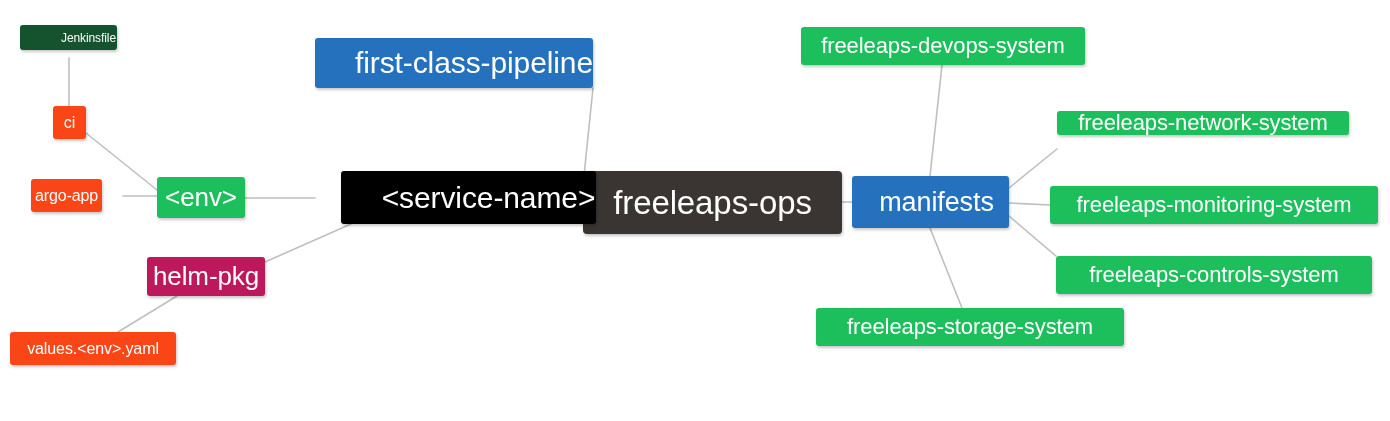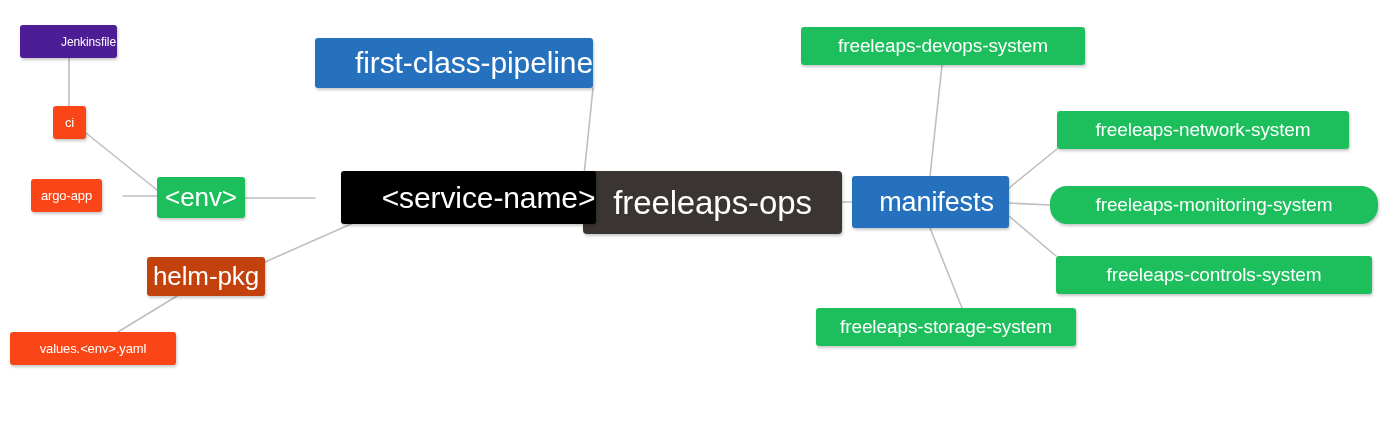--- a/index.html
+++ b/index.html
@@ -37,22 +37,22 @@
     letter-spacing: -0.1px;
     z-index: 2;
   }
   .node.root {
     border-radius: 4px;
   }
   .lvl-root  { font-size: 33px; }
   .lvl-1-big { font-size: 30px; padding-left: 40px; }
   .lvl-1     { font-size: 27px; }
   .lvl-2     { font-size: 26px; }
-  .lvl-3     { font-size: 19px; text-align: center; }
-  .lvl-4     { font-size: 13px; justify-content: center; }
+  .lvl-3     { font-size: 22px; text-align: center; }
+  .lvl-4     { font-size: 16px; justify-content: center; }
   .lvl-5     { font-size: 12px; }
 </style>
 </head>
 <body>
 
 <div id="canvas">
   <svg id="edges" width="1390" height="421" viewBox="0 0 1390 421">
       <line x1="583" y1="185" x2="593" y2="88" stroke="#bfbfbf" stroke-width="1.6" stroke-linecap="round"></line>
       <line x1="583" y1="200" x2="570" y2="198" stroke="#bfbfbf" stroke-width="1.6" stroke-linecap="round"></line>
       <line x1="842" y1="202" x2="852" y2="202" stroke="#bfbfbf" stroke-width="1.6" stroke-linecap="round"></line>
@@ -77,44 +77,44 @@
       </div>
       <div class="node lvl-1-big" style="left: 315px; top: 171px; width: 255px; height: 53px; background: #000000; margin-left: 26px;">
         <span>&lt;service-name&gt;</span>
       </div>
       <div class="node lvl-1" style="left: 852px; top: 176px; width: 157px; height: 52px; background: rgb(37, 113, 190); padding-left: 12px;">
         <span>manifests</span>
       </div>
       <div class="node lvl-2" style="left: 157px; top: 177px; width: 88px; height: 41px; background: rgb(29, 191, 92);">
         <span>&lt;env&gt;</span>
       </div>
-      <div class="node lvl-2" style="left: 147px; top: 257px; width: 118px; height: 39px; background: #c2410c;">
+      <div class="node lvl-2" style="left: 147px; top: 257px; width: 118px; height: 39px; background: #be185d;">
         <span>helm-pkg</span>
       </div>
       <div class="node lvl-4" style="left: 53px; top: 106px; width: 33px; height: 33px; background: rgb(250, 70, 22);">
         <span>ci</span>
       </div>
       <div class="node lvl-4" style="left: 31px; top: 179px; width: 71px; height: 33px; background: rgb(250, 70, 22);">
         <span>argo-app</span>
       </div>
-      <div class="node lvl-5" style="left: 20px; top: 25px; width: 97px; height: 33px; background: #4c1d95; padding-left: 40px;">
+      <div class="node lvl-5" style="left: 20px; top: 25px; width: 97px; height: 25px; background: #14532d; padding-left: 40px;">
         <span>Jenkinsfile</span>
       </div>
       <div class="node lvl-4" style="left: 10px; top: 332px; width: 166px; height: 33px; background: rgb(250, 70, 22);">
         <span>values.&lt;env&gt;.yaml</span>
       </div>
       <div class="node lvl-3" style="left: 801px; top: 27px; width: 284px; height: 38px; background: rgb(29, 191, 92);">
         <span>freeleaps-devops-system</span>
       </div>
-      <div class="node lvl-3" style="left: 1057px; top: 111px; width: 292px; height: 38px; background: rgb(29, 191, 92);">
+      <div class="node lvl-3" style="left: 1057px; top: 111px; width: 292px; height: 24px; background: rgb(29, 191, 92);">
         <span>freeleaps-network-system</span>
       </div>
-      <div class="node lvl-3" style="left: 1050px; top: 186px; width: 328px; height: 38px; background: rgb(29, 191, 92); border-radius: 17px;">
+      <div class="node lvl-3" style="left: 1050px; top: 186px; width: 328px; height: 38px; background: rgb(29, 191, 92);">
         <span>freeleaps-monitoring-system</span>
       </div>
       <div class="node lvl-3" style="left: 1056px; top: 256px; width: 316px; height: 38px; background: rgb(29, 191, 92);">
         <span>freeleaps-controls-system</span>
       </div>
-      <div class="node lvl-3" style="left: 816px; top: 308px; width: 260px; height: 38px; background: rgb(29, 191, 92);">
+      <div class="node lvl-3" style="left: 816px; top: 308px; width: 308px; height: 38px; background: rgb(29, 191, 92);">
         <span>freeleaps-storage-system</span>
       </div>
     </div>
 </div>
 
 </body></html>

